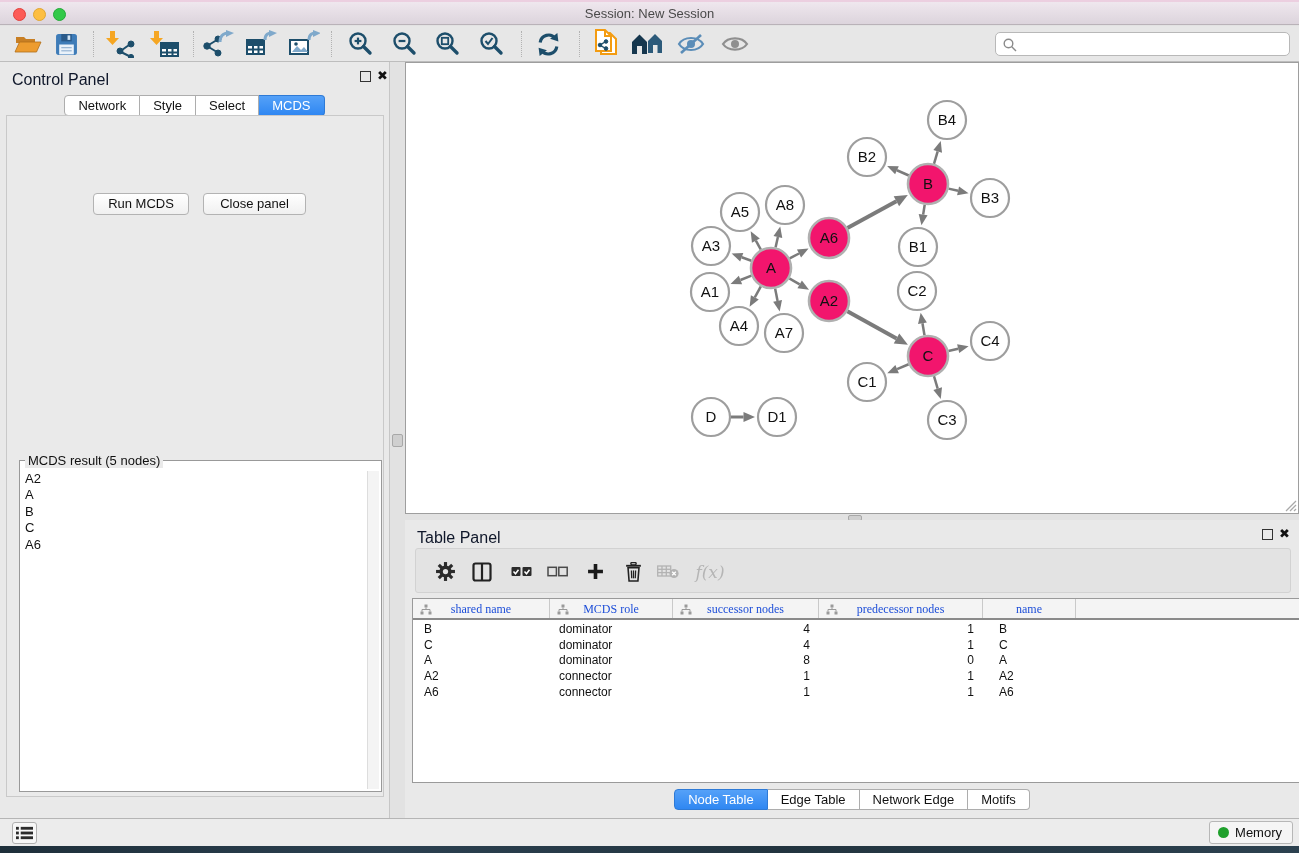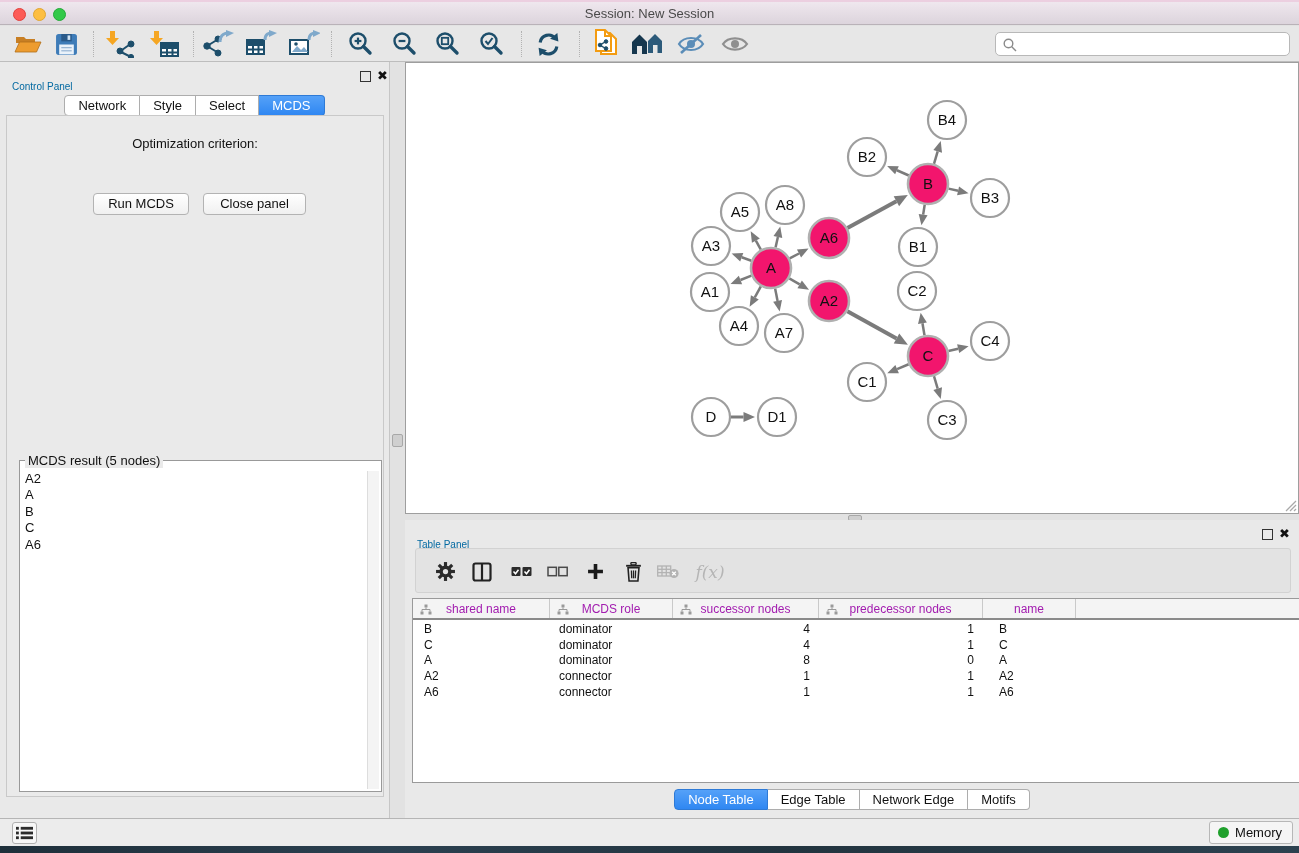--- a/index.html
+++ b/index.html
@@ -25,21 +25,21 @@
   .searchbox { position:absolute; left:995px; top:6px; width:295px; height:24px;
     border:1px solid #b8b8b8; border-radius:5px; background:#fff; }
   .searchbox svg { position:absolute; left:7px; top:5px; }
   .searchbox input { position:absolute; left:26px; top:1px; width:262px; height:20px;
     border:none; outline:none; font-size:13px; background:transparent; }
 
   
   .control-panel { position:absolute; left:0; top:62px; width:390px; height:756px;
     background:#e9e9e9; border-right:1px solid #c6c6c6; }
   .panel-head { position:absolute; left:0; top:0; width:100%; height:30px; }
-  .panel-head .ph-title { position:absolute; left:12px; top:19px; font-size:10px; color:#0369a1; }
+  .panel-head .ph-title { position:absolute; left:12px; top:9px; font-size:16px; color:#0f172a; }
   .ph-float { position:absolute; top:9px; width:11px; height:11px; border:1.5px solid #333; }
   .ph-close { position:absolute; top:6px; font-size:13px; font-weight:bold; color:#111; }
   .seg-tabs { position:absolute; display:flex; }
   .seg { height:21px; line-height:19px; padding:0 13px; font-size:13px; background:#fff;
     border:1px solid #adadad; border-left:none; color:#111; text-align:center; cursor:default;}
   .seg:first-child { border-left:1px solid #adadad; border-radius:4px 0 0 4px; }
   .seg:last-child { border-radius:0 4px 4px 0; }
   .seg.active { background:linear-gradient(#55a1f8,#2f87f2); border-color:#2e7ad6; color:#fff; }
   .cp-content { position:absolute; left:6px; top:53px; width:378px; height:682px;
     border:1px solid #c9c9c9; background:#eaeaea; }
@@ -89,21 +89,21 @@
   .tp-toolbar { position:absolute; left:10px; top:28px; width:876px; height:45px;
     background:#e3e3e3; border:1px solid #d2d2d2; border-radius:3px; }
   .tp-icon { position:absolute; top:0; height:45px; display:flex; align-items:center;
     justify-content:center; width:34px; }
   .fx-label { font:italic 17px "DejaVu Serif",serif; color:#b5b5b5; }
   .datatable { position:absolute; left:7px; top:78px; width:1285px; height:185px;
     background:#fff; border:1px solid #9a9a9a; }
   .dt-header { position:absolute; left:0; top:0; right:0; height:21px; background:#f4f4f4;
     border-bottom:2px solid #8a8a8a; display:flex; }
   .dt-hcell { position:relative; height:100%; border-right:1px solid #c9c9c9;
-    font-size:12px; color:#a21caf; text-align:center; line-height:20px; }
+    font-size:12px; color:#1d4ed8; text-align:center; line-height:20px;font-family:Liberation Serif, serif; }
   .dt-hcell .hicon { position:absolute; left:7px; top:5px; }
   .dt-rows { position:absolute; left:0; top:23px; right:0; bottom:0; }
   .dt-row { display:flex; height:15.7px; }
   .dt-cell { font-size:12px; color:#111; line-height:15.7px; white-space:nowrap; }
   .tp-tabs-bar { position:absolute; left:0; bottom:4px; width:100%; height:30px;
     display:flex; align-items:center; justify-content:center; }
 
   
   .statusbar { position:absolute; left:0; top:818px; width:1299px; height:28px;
     background:#ececec; border-top:1px solid #b5b5b5; }
@@ -297,21 +297,20 @@
     <span class="ph-float" style="left:360px"></span>
     <span class="ph-close" style="left:377px">✖</span>
   </div>
   <div class="seg-tabs" style="left:0;right:0;top:33px;justify-content:center" id="cp-tabs">
       <div class="seg">Network</div>
       <div class="seg">Style</div>
       <div class="seg">Select</div>
       <div class="seg active">MCDS</div>
     </div>
   <div class="cp-content">
-    <div class="opt-label">Optimization criterion:</div>
     <div class="btn" style="left:86px; top:77px; width:96px;">Run MCDS</div>
     <div class="btn" style="left:196px; top:77px; width:103px;">Close panel</div>
     <div class="groupbox">
       <span class="gb-title">MCDS result (5 nodes)</span>
       <div class="gb-border">
         <div class="gb-list" id="mcds-list">
             <div>A2</div>
             <div>A</div>
             <div>B</div>
             <div>C</div>

